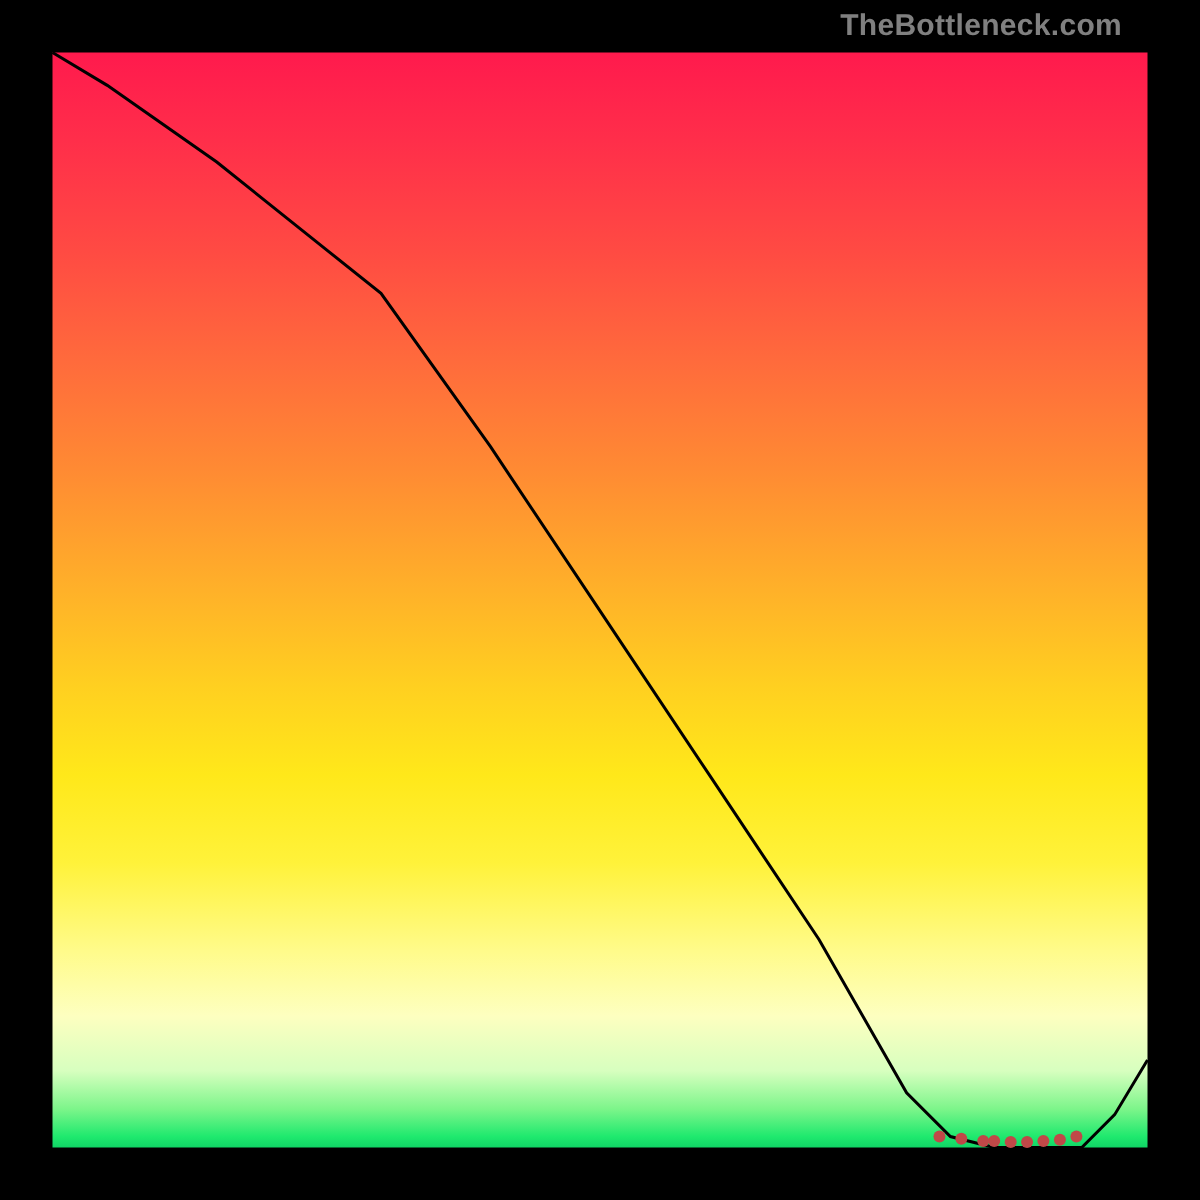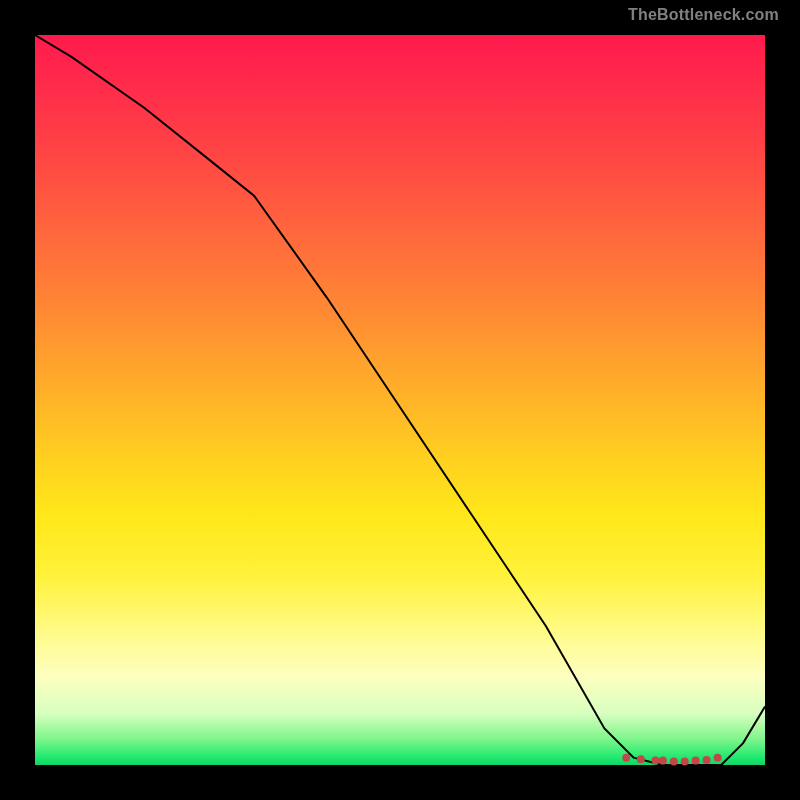--- a/index.html
+++ b/index.html
@@ -38,23 +38,23 @@
       #fdffc0 88%,
       #d7ffbf 93%,
       #7cf58a 96.5%,
       #1fe96e 99%,
       #10d566 100%
     );
   }
   .watermark {
     position: absolute;
     top: 6px;
-    right: 21px;
+    right: 52px;
     color: #808080;
-    font-size: 16px;
+    font-size: 20px;
     font-weight: bold;
     letter-spacing: 0.2px;
     user-select: none;
   }
 
   
   svg.curve {
     position: absolute;
     left: 0;
     top: 0;

